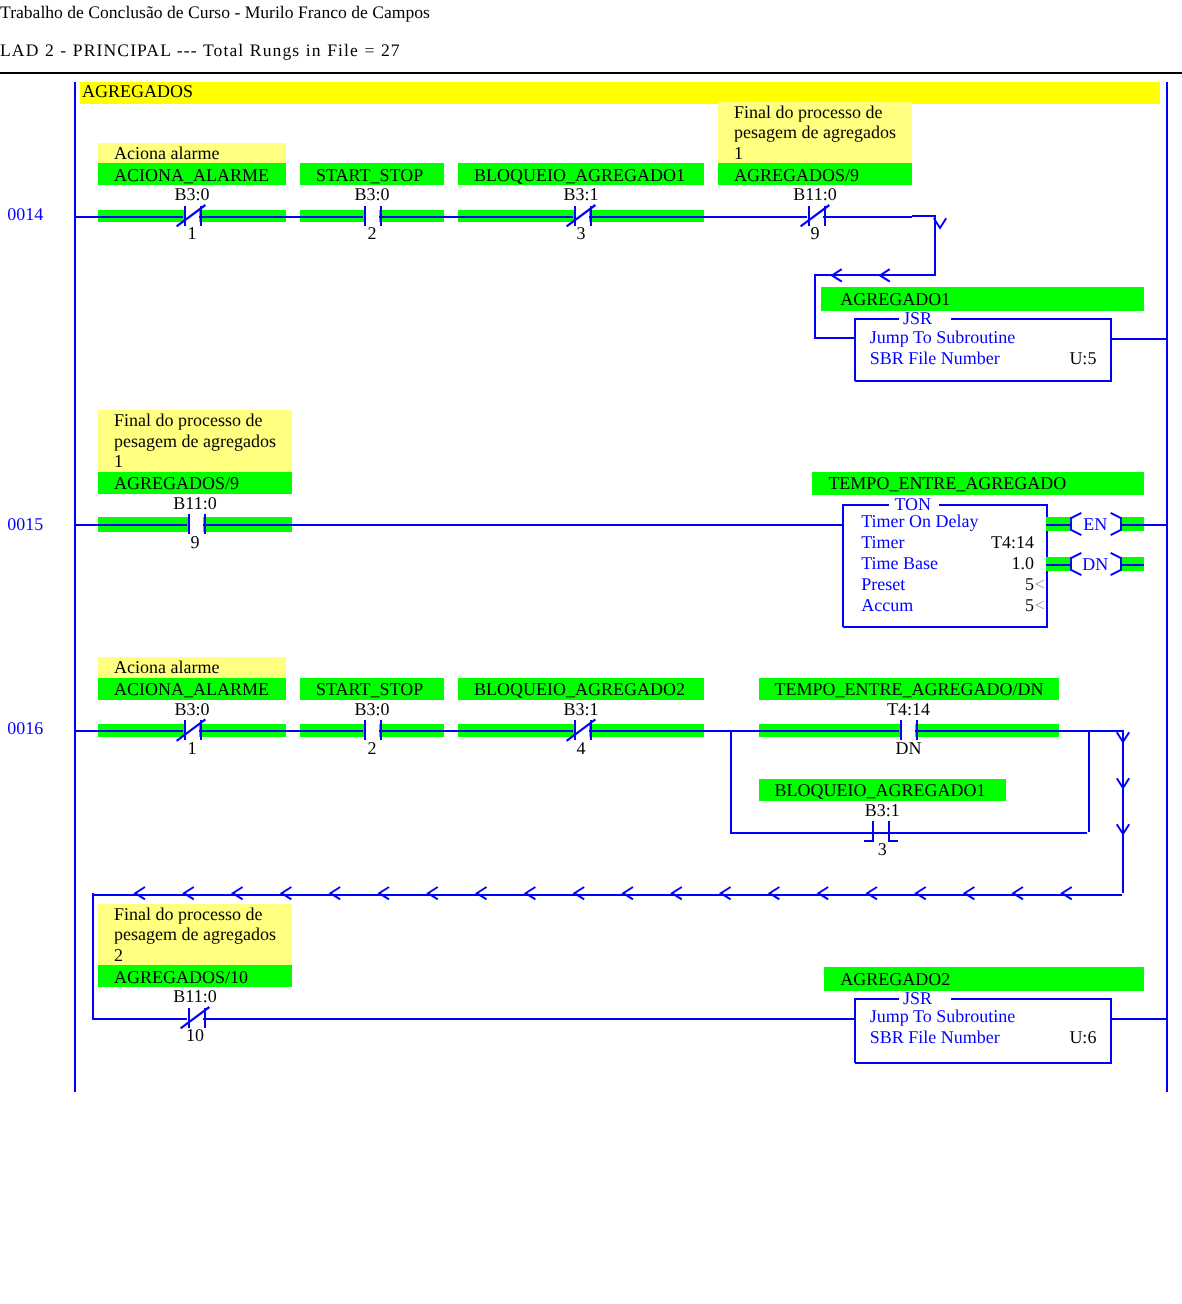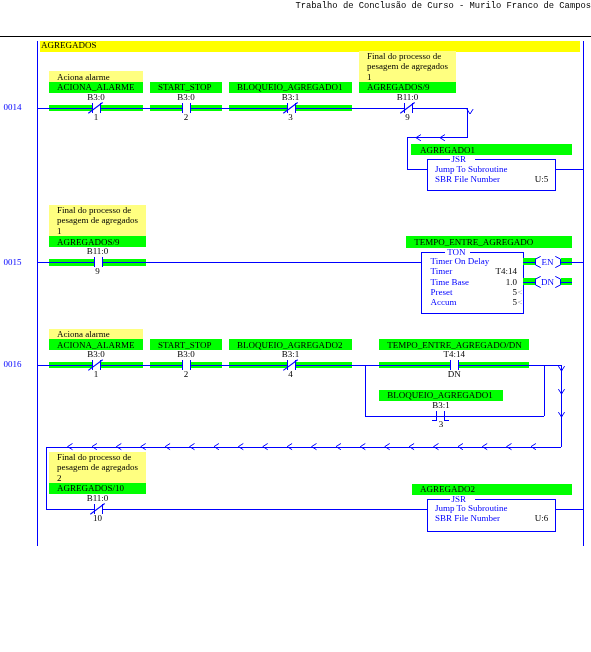--- a/index.html
+++ b/index.html
@@ -1,28 +1,29 @@
 <!DOCTYPE html>
 <html><head>
 <meta charset="utf-8">
 <title>LAD 2 - PRINCIPAL</title>
 <style>
   html,body{margin:0;padding:0;background:#fff;}
   body{width:591px;height:652px;overflow:hidden;font-family:"Liberation Serif",serif;}
   #page{position:relative;width:591px;height:652px;background:#fff;}
-  .hdr{position:absolute;left:0;width:591px;text-align:right;
-       font-family:Liberation Mono, monospace;font-size:8.8px;color:#000;white-space:pre;}
+  .hdr{position:absolute;left:0;width:591px;text-align:left;
+       font-family:Liberation Serif, serif;font-size:8.8px;color:#000;white-space:pre;}
   #rule{position:absolute;left:0;top:36px;width:591px;height:1px;background:#000;}
   #svg{position:absolute;left:0;top:0;}
 </style>
 </head>
 <body>
 
 <div id="page">
   <div class="hdr" style="top:1px">Trabalho de Conclusão de Curso - Murilo Franco de Campos</div>
+  <div class="hdr" style="top:20px;letter-spacing:0.55px">LAD 2 - PRINCIPAL --- Total Rungs in File = 27</div>
   <div id="rule"></div>
   <svg id="svg" width="591" height="652" shape-rendering="crispEdges">
       <rect x="40" y="41" width="540" height="11" fill="#ffff00"></rect>
       <text x="41" y="48.4" fill="#000" font-size="9px" font-family="&quot;Liberation Serif&quot;,serif" text-anchor="start" shape-rendering="auto">AGREGADOS</text>
       <line x1="37.5" y1="41" x2="37.5" y2="546" stroke="#0000ff" stroke-width="1.4"></line>
       <line x1="583.5" y1="41" x2="583.5" y2="546" stroke="#0000ff" stroke-width="1.4"></line>
       <text x="3.6" y="110" fill="#0000ff" font-size="9px" font-family="&quot;Liberation Serif&quot;,serif" text-anchor="start" shape-rendering="auto">0014</text>
       <line x1="37.4" y1="108.5" x2="49" y2="108.5" stroke="#0000ff" stroke-width="1"></line>
       <rect x="49" y="71.4" width="94" height="10.3" fill="#ffff80"></rect>
       <text x="57" y="79.5" fill="#000" font-size="9px" font-family="&quot;Liberation Serif&quot;,serif" text-anchor="start" shape-rendering="auto">Aciona alarme</text>

